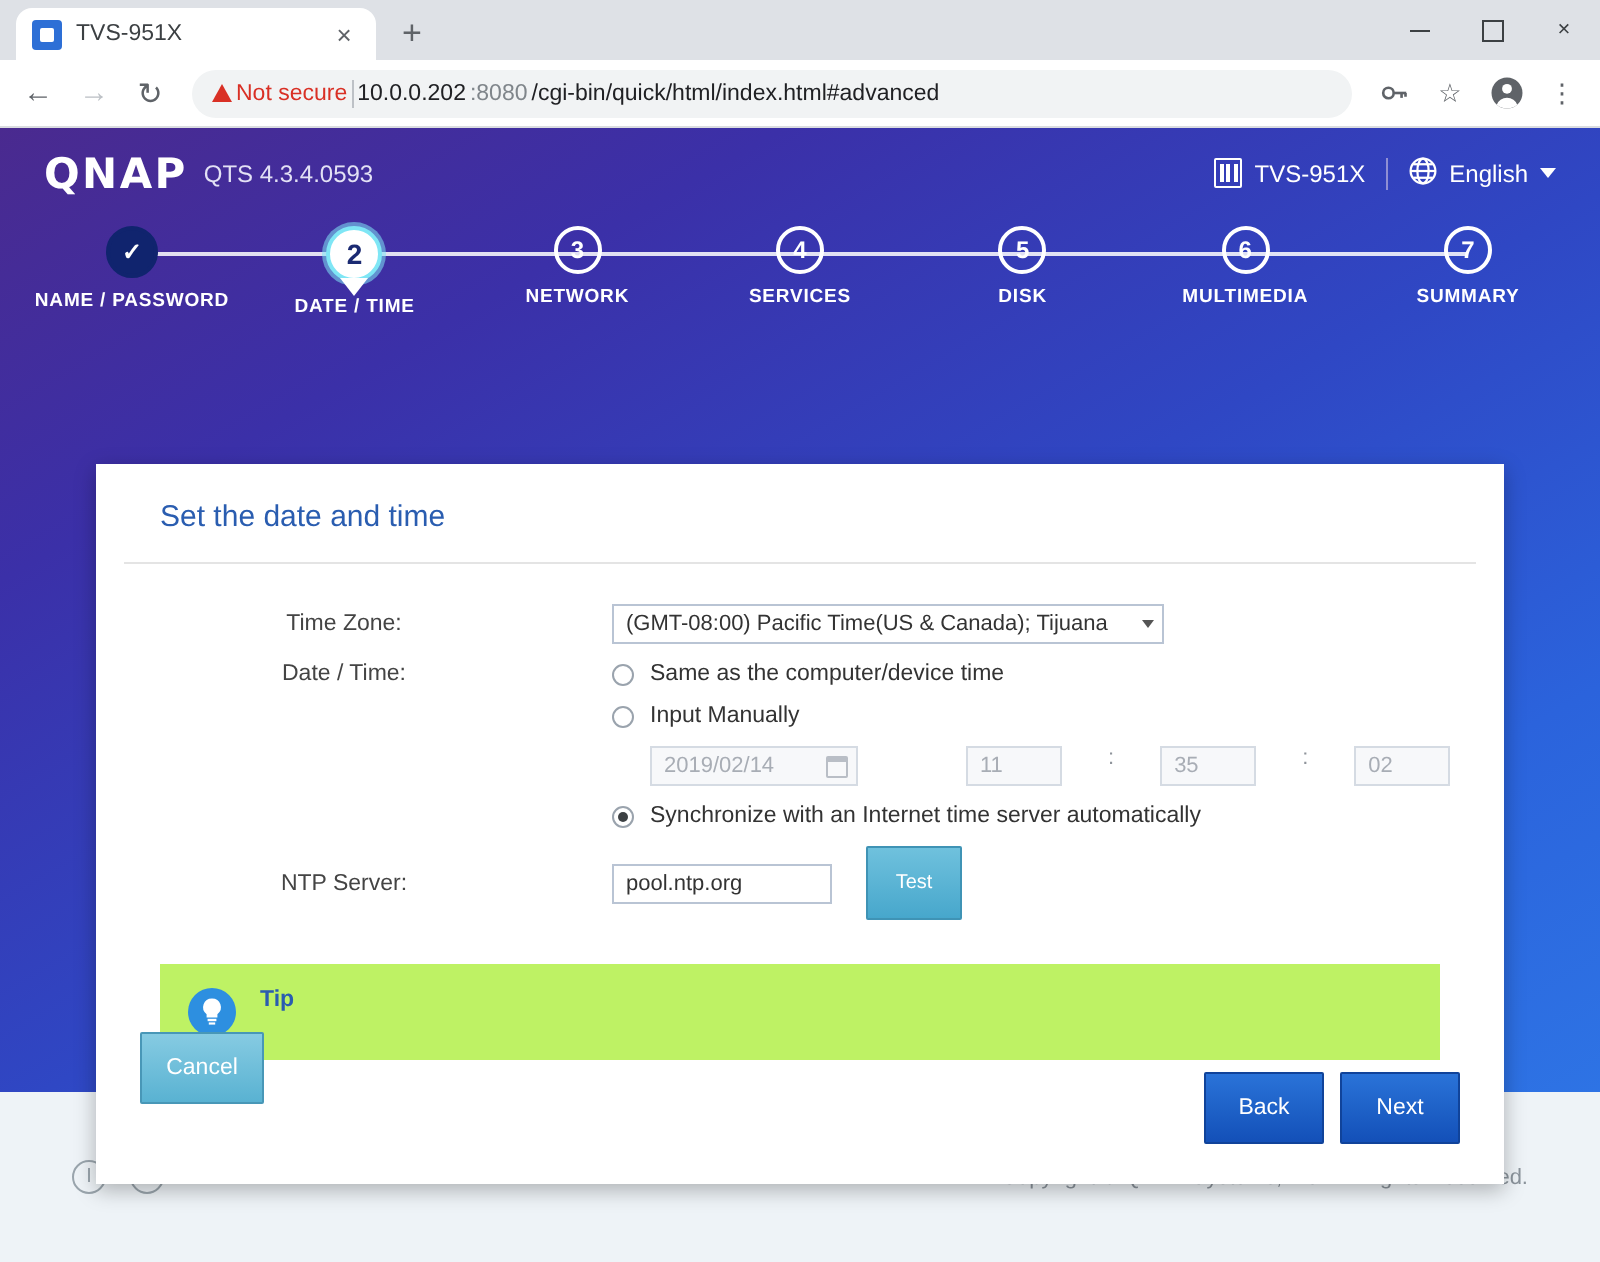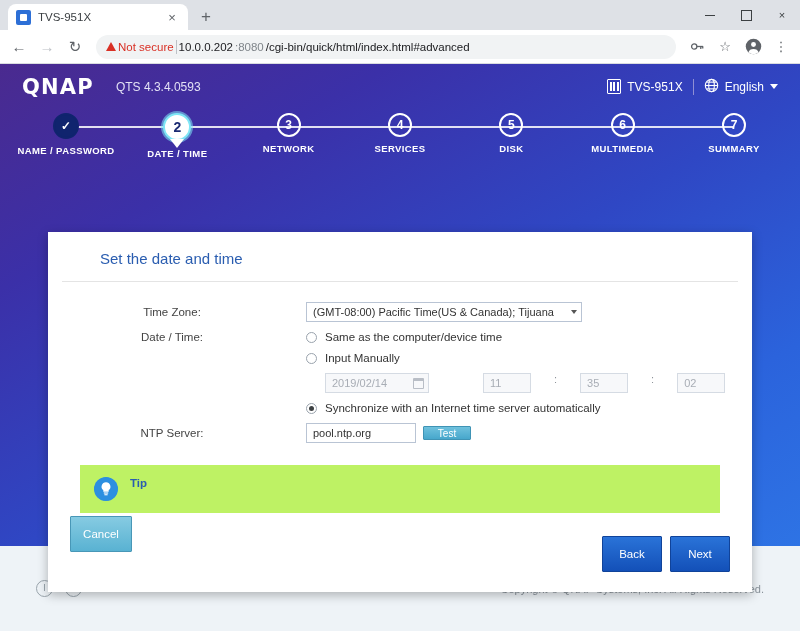--- a/index.html
+++ b/index.html
@@ -77,21 +77,21 @@
     flex: 1; position: relative; overflow: hidden;
     background: linear-gradient(150deg, #4a2a8f 0%, #3b30a8 22%, #2f47c4 48%, #2b63dc 72%, #2f7ae8 100%);
   }
 
   
   .qheader { height: 45px; display: flex; align-items: center; padding: 0 22px; position: relative; }
   .qnap-logo {
     font-size: 21px; font-weight: bold; letter-spacing: 1.2px; color: #ffffff;
     font-family: "DejaVu Sans", sans-serif;
   }
-  .qts-ver { color: #e3e1f5; font-size: 12px; margin-left: 22px; }
+  .qts-ver { color: #e3e1f5; font-size: 12px; margin-left: 8px; }
   .qheader-right { margin-left: auto; display: flex; align-items: center; gap: 10px; color: #ffffff; font-size: 12px; }
   .nas-icon { width: 14px; height: 15px; border: 1.5px solid #ffffff; border-radius: 1px;
     display: flex; justify-content: space-around; align-items: center; padding: 1px; }
   .nas-icon i { display: block; width: 2px; height: 9px; background: #ffffff; }
   .hdr-item { display: flex; align-items: center; gap: 6px; }
   .hdr-sep { width: 1px; height: 16px; background: #8f8fd4; }
   .caret-down { width: 0; height: 0; border-left: 4px solid transparent; border-right: 4px solid transparent;
     border-top: 5px solid #ffffff; }
 
   
@@ -115,21 +115,21 @@
   }
   .step-label { margin-top: 6px; font-size: 9.5px; font-weight: bold; color: #ffffff; letter-spacing: 0.4px; white-space: nowrap; }
   .step.active .step-label { margin-top: 0px; }
   .connector { position: absolute; top: 13px; height: 2px; background: rgba(255,255,255,0.85); z-index: 1; }
 
   
   .card {
     position: absolute; left: 48px; top: 168px; width: 704px; height: 360px;
     background: #ffffff; box-shadow: 0 3px 10px rgba(0,0,0,0.28);
   }
-  .card-title { font-size: 15px; color: #2a5db0; padding: 18px 32px 14px 52px; font-weight: normal; }
+  .card-title { font-size: 15px; color: #2a5db0; padding: 18px 32px 14px 32px; font-weight: normal; }
   .card-divider { height: 1px; background: #e4e4e4; margin: 0 14px; }
   .form { padding: 20px 0 0 0; font-size: 11.5px; color: #333333; }
 
   .row { display: flex; align-items: center; margin-bottom: 9px; }
   .row-label { width: 258px; text-align: center; padding-right: 10px; color: #444444; font-size: 11.5px; }
 
   .select {
     height: 20px; border: 1px solid #b9c4d4; background: #ffffff; font-size: 11px; color: #333333;
     display: flex; align-items: center; padding: 0 4px 0 6px; position: relative;
   }
@@ -152,27 +152,27 @@
     display: flex; align-items: center; padding: 0 4px 0 6px; color: #a8adb5; font-size: 11px;
   }
   .cal-icon { margin-left: auto; width: 11px; height: 11px; border: 1px solid #b9bec6; border-top-width: 3px; border-radius: 1px; }
   .time-sel {
     width: 48px; height: 20px; border: 1px solid #d5dbe3; background: #f7f8fa; color: #a8adb5;
     display: flex; align-items: center; padding: 0 4px 0 6px; font-size: 11px;
   }
   .time-sel .sel-arrow { border-top-color: #b5bac1; }
   .colon { color: #8f949b; font-size: 11px; padding: 0 1px; }
 
-  .ntp-row { display: flex; align-items: center; gap: 7px; }
+  .ntp-row { display: flex; align-items: center; gap: 17px; }
   .ntp-input {
     width: 110px; height: 20px; border: 1px solid #b9c4d4; background: #ffffff;
     display: flex; align-items: center; padding: 0 6px; font-size: 11px; color: #333333;
   }
   .btn-test {
-    width: 48px; height: 14px; border: 1px solid #3f93b5;
+    width: 48px; height: 37px; border: 1px solid #3f93b5;
     background: linear-gradient(180deg, #6fc1dd 0%, #47a7cc 100%);
     color: #ffffff; font-size: 10px; display: flex; align-items: center; justify-content: center;
     border-radius: 1px;
   }
 
   .tip {
     margin: 22px 32px 0 32px; background: #bef264; padding: 12px 14px; display: flex; gap: 12px;
   }
   .bulb {
     width: 24px; height: 24px; border-radius: 50%; background: #2d8fe0; flex: 0 0 24px;

